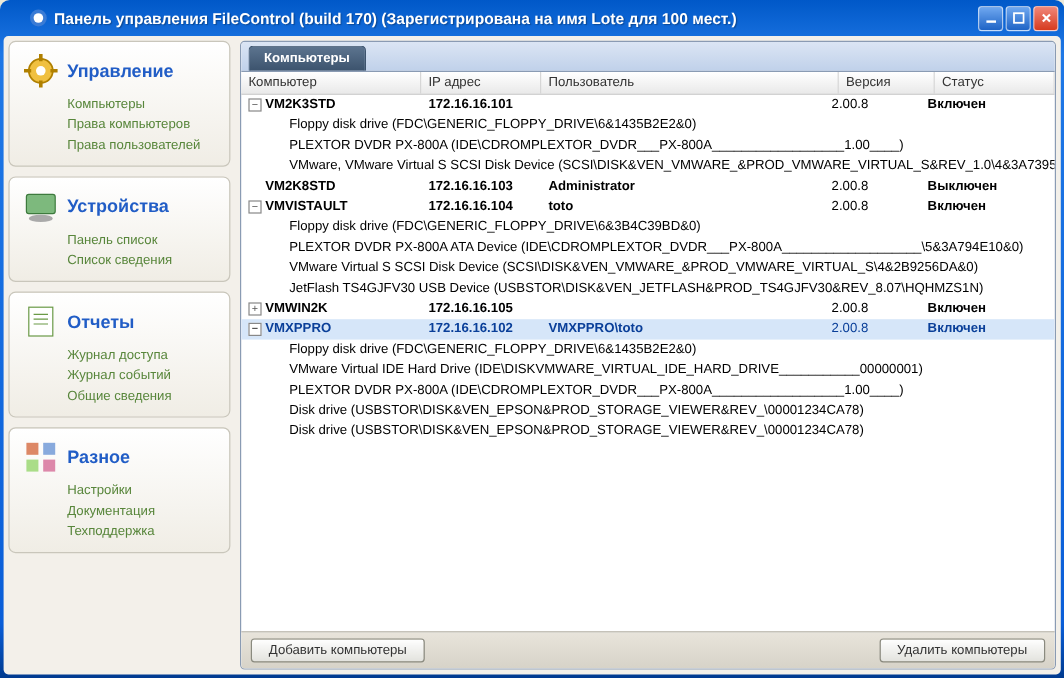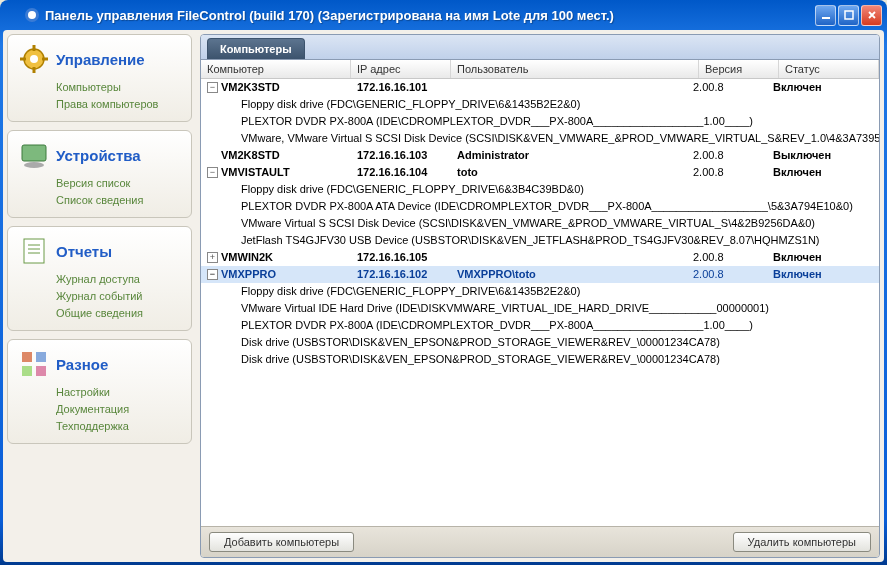--- a/index.html
+++ b/index.html
@@ -86,32 +86,33 @@
                   <line x1="16" y1="24" x2="16" y2="30"></line>
                   <line x1="2" y1="16" x2="8" y2="16"></line>
                   <line x1="24" y1="16" x2="30" y2="16"></line>
                 </g>
               </svg>
             </span>
             <span class="ptitle">Управление</span>
           </div>
           <div class="link">Компьютеры</div>
           <div class="link">Права компьютеров</div>
+          <div class="link">Права пользователей</div>
         </div>
         <div class="panel">
           <div class="panel-head">
             <span class="pic">
               <svg width="32" height="32" viewBox="0 0 32 32">
                 <rect x="4" y="6" width="24" height="16" rx="2" fill="#7db97d" stroke="#3d7a3d"></rect>
                 <ellipse cx="16" cy="26" rx="10" ry="3" fill="#aaa"></ellipse>
               </svg>
             </span>
             <span class="ptitle">Устройства</span>
           </div>
-          <div class="link">Версия список</div>
+          <div class="link">Панель список</div>
           <div class="link">Список сведения</div>
         </div>
         <div class="panel">
           <div class="panel-head">
             <span class="pic">
               <svg width="32" height="32" viewBox="0 0 32 32">
                 <rect x="6" y="4" width="20" height="24" fill="#fff" stroke="#6a9a46"></rect>
                 <line x1="10" y1="10" x2="22" y2="10" stroke="#6a9a46"></line>
                 <line x1="10" y1="14" x2="22" y2="14" stroke="#6a9a46"></line>
                 <line x1="10" y1="18" x2="22" y2="18" stroke="#6a9a46"></line>

